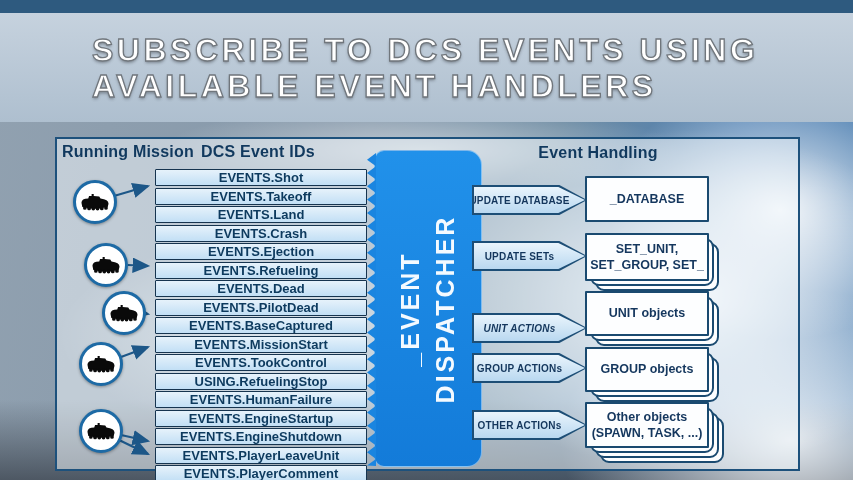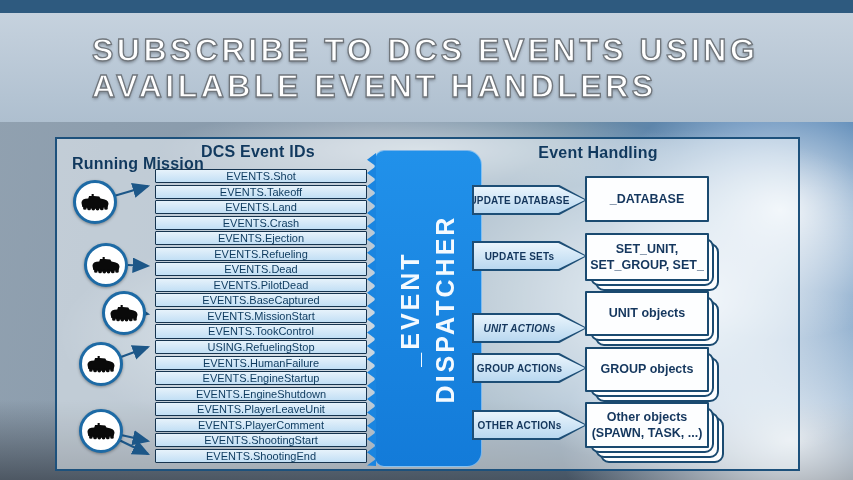--- a/index.html
+++ b/index.html
@@ -28,33 +28,33 @@
   
   .panel {
     position:absolute; left:55px; top:137px; width:745px; height:334px;
     background:rgba(242,247,252,.52);
     border:2.5px solid #1d517c; z-index:1;
   }
   .col-header {
     position:absolute; z-index:3; font-size:16px; font-weight:bold; color:#11395e;
     letter-spacing:.2px;
   }
-  .hdr-running { left:72px; top:143px;margin-top:12px; }
+  .hdr-running { left:62px; top:143px; }
   .hdr-ids     { left:201px; top:143px; }
   .hdr-handling{ left:518px; top:144px; width:160px; text-align:center; }
   
   .event-list {
     position:absolute; left:155px; top:169px; width:212px; height:294px;
     display:flex; flex-direction:column; gap:1.5px; z-index:3;
   }
   .event-row {
     flex:1; display:flex; align-items:center; justify-content:center;
     background:linear-gradient(180deg,#e6f2fb,#c2dff5);
     border:1.5px solid #16344f; border-radius:1px;
-    font-size:11px; font-weight:normal; color:#0d3a5e; white-space:nowrap;
+    font-size:13px; font-weight:bold; color:#0d3a5e; white-space:nowrap;
   }
   
   .unit {
     position:absolute; width:44px; height:44px; border-radius:50%;
     background:#fff; border:3px solid #1d6aa5; z-index:3;
     display:flex; align-items:center; justify-content:center;
     box-shadow:0 1px 3px rgba(0,0,0,.35);
   }
   .u1{left:73px; top:180px;} .u2{left:84px; top:243px;} .u3{left:102px; top:291px;}
   .u4{left:79px; top:342px;} .u5{left:79px; top:409px;}

